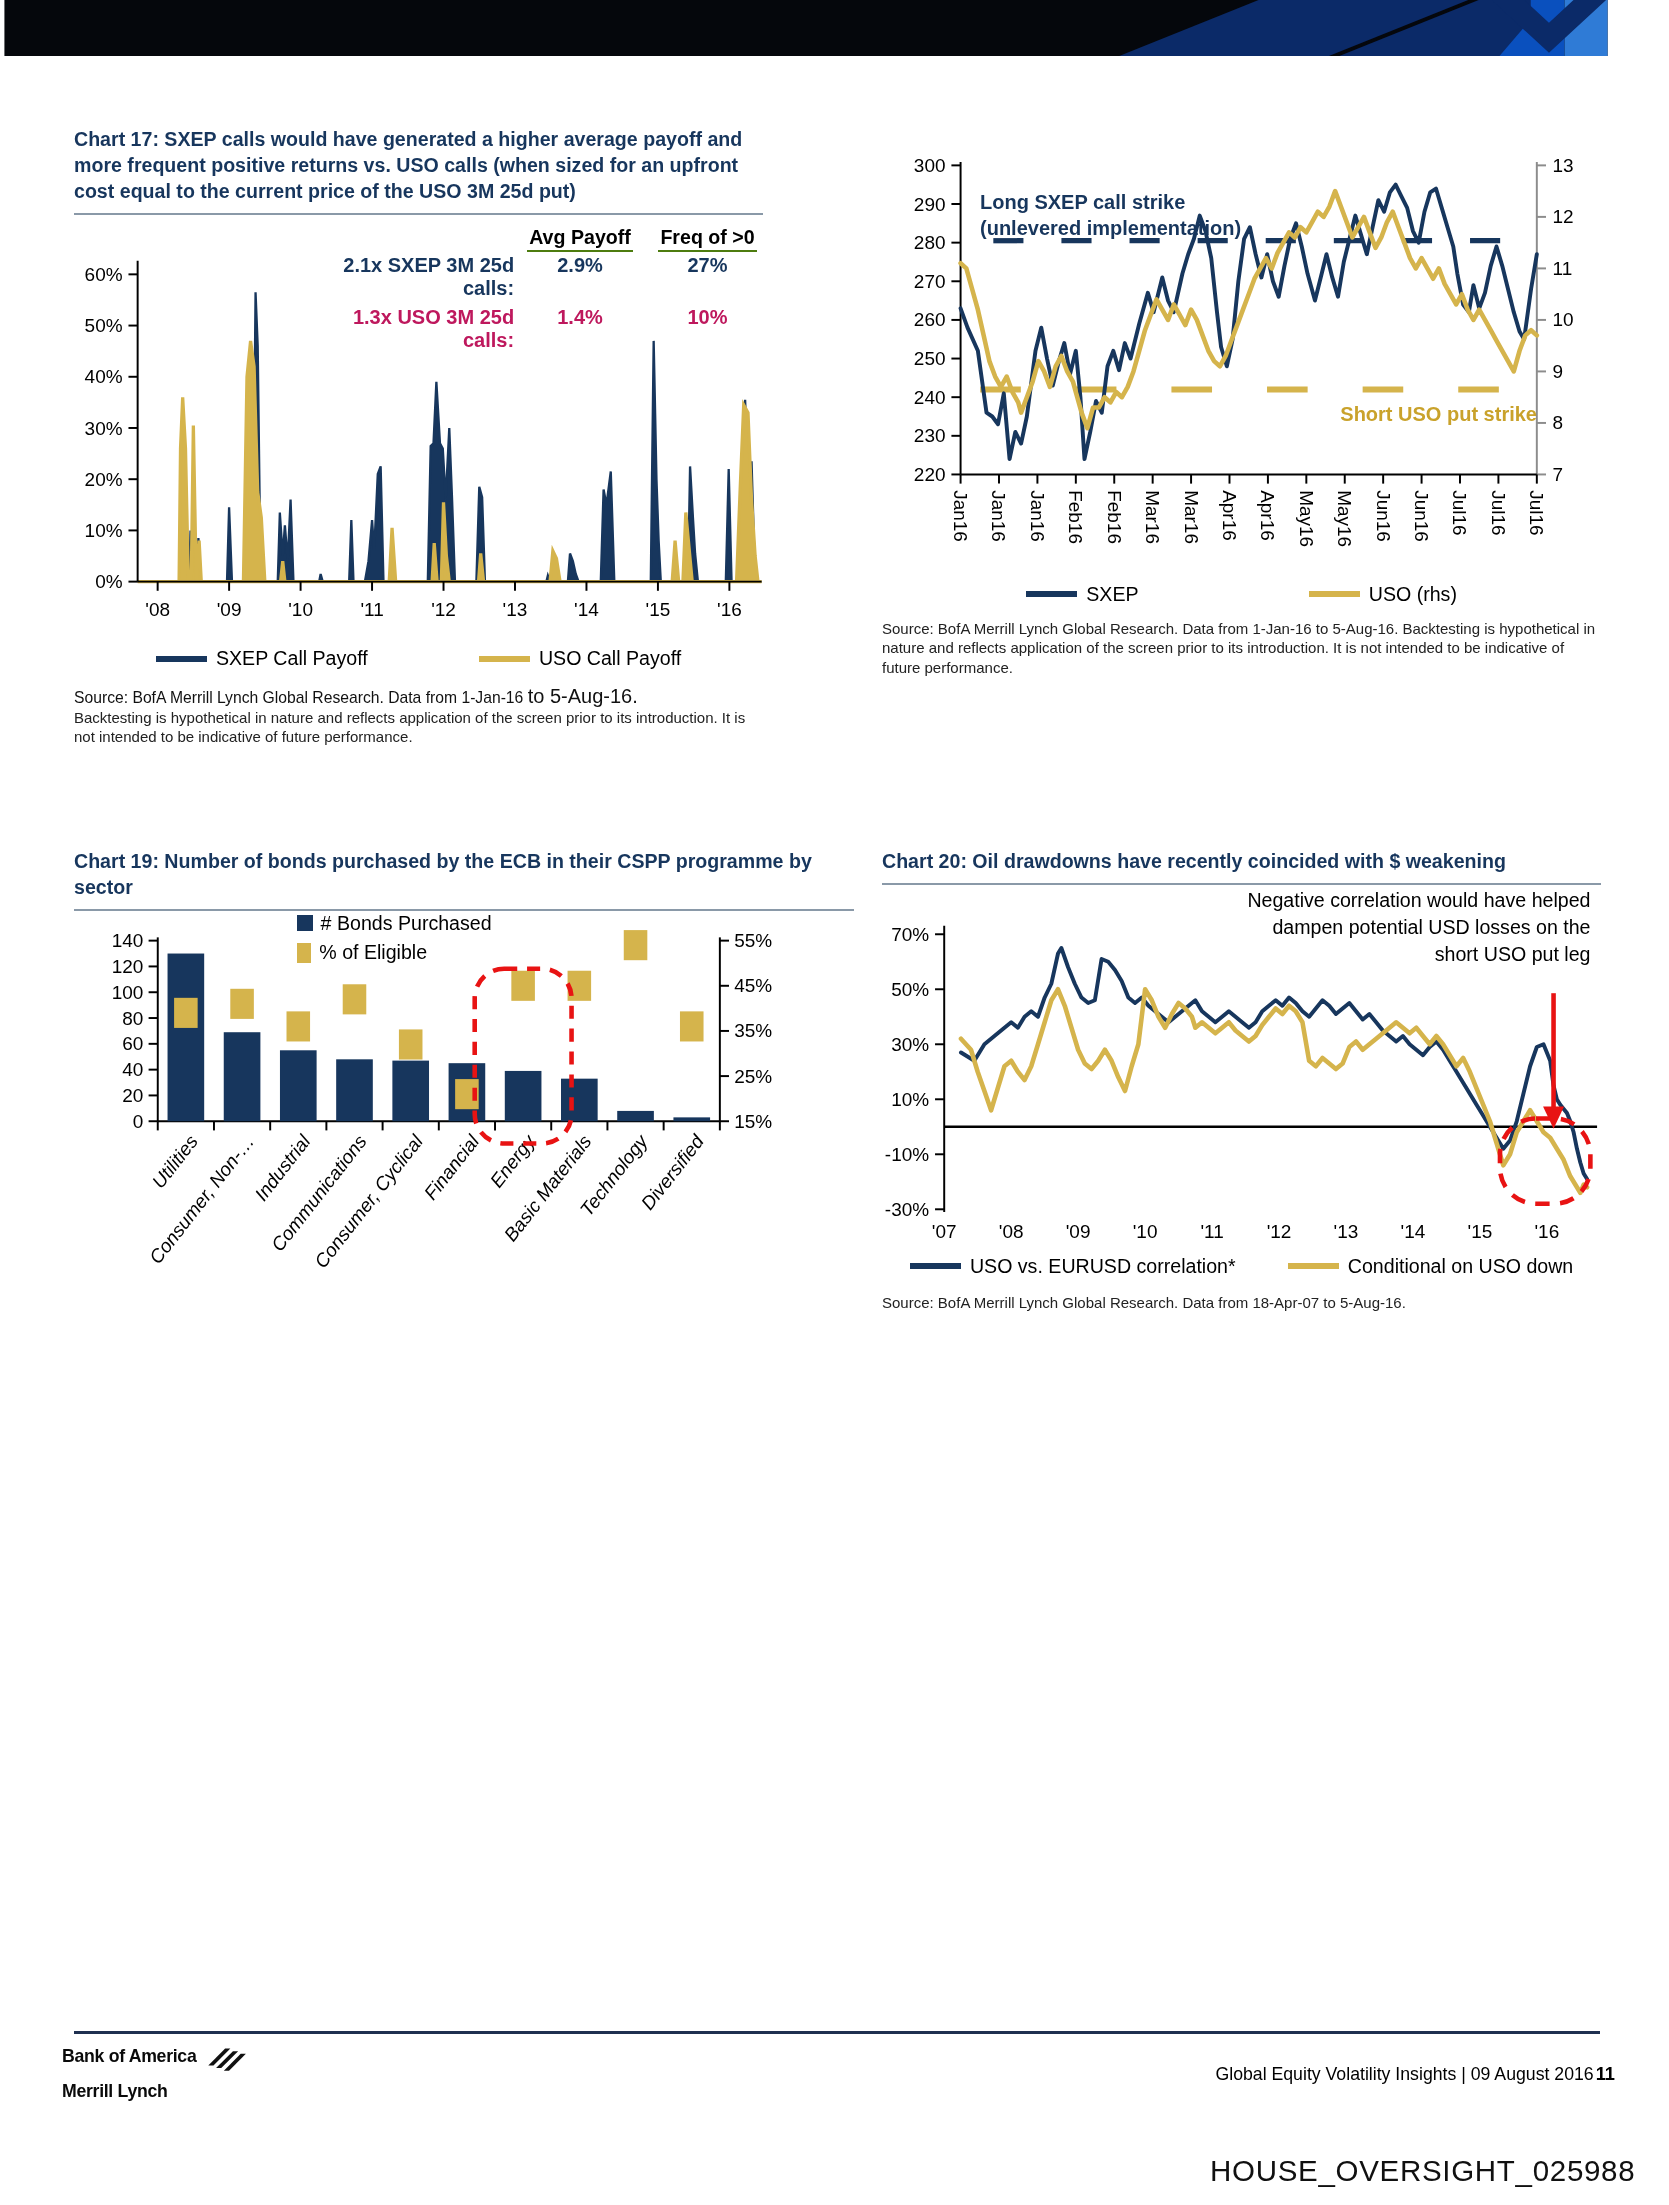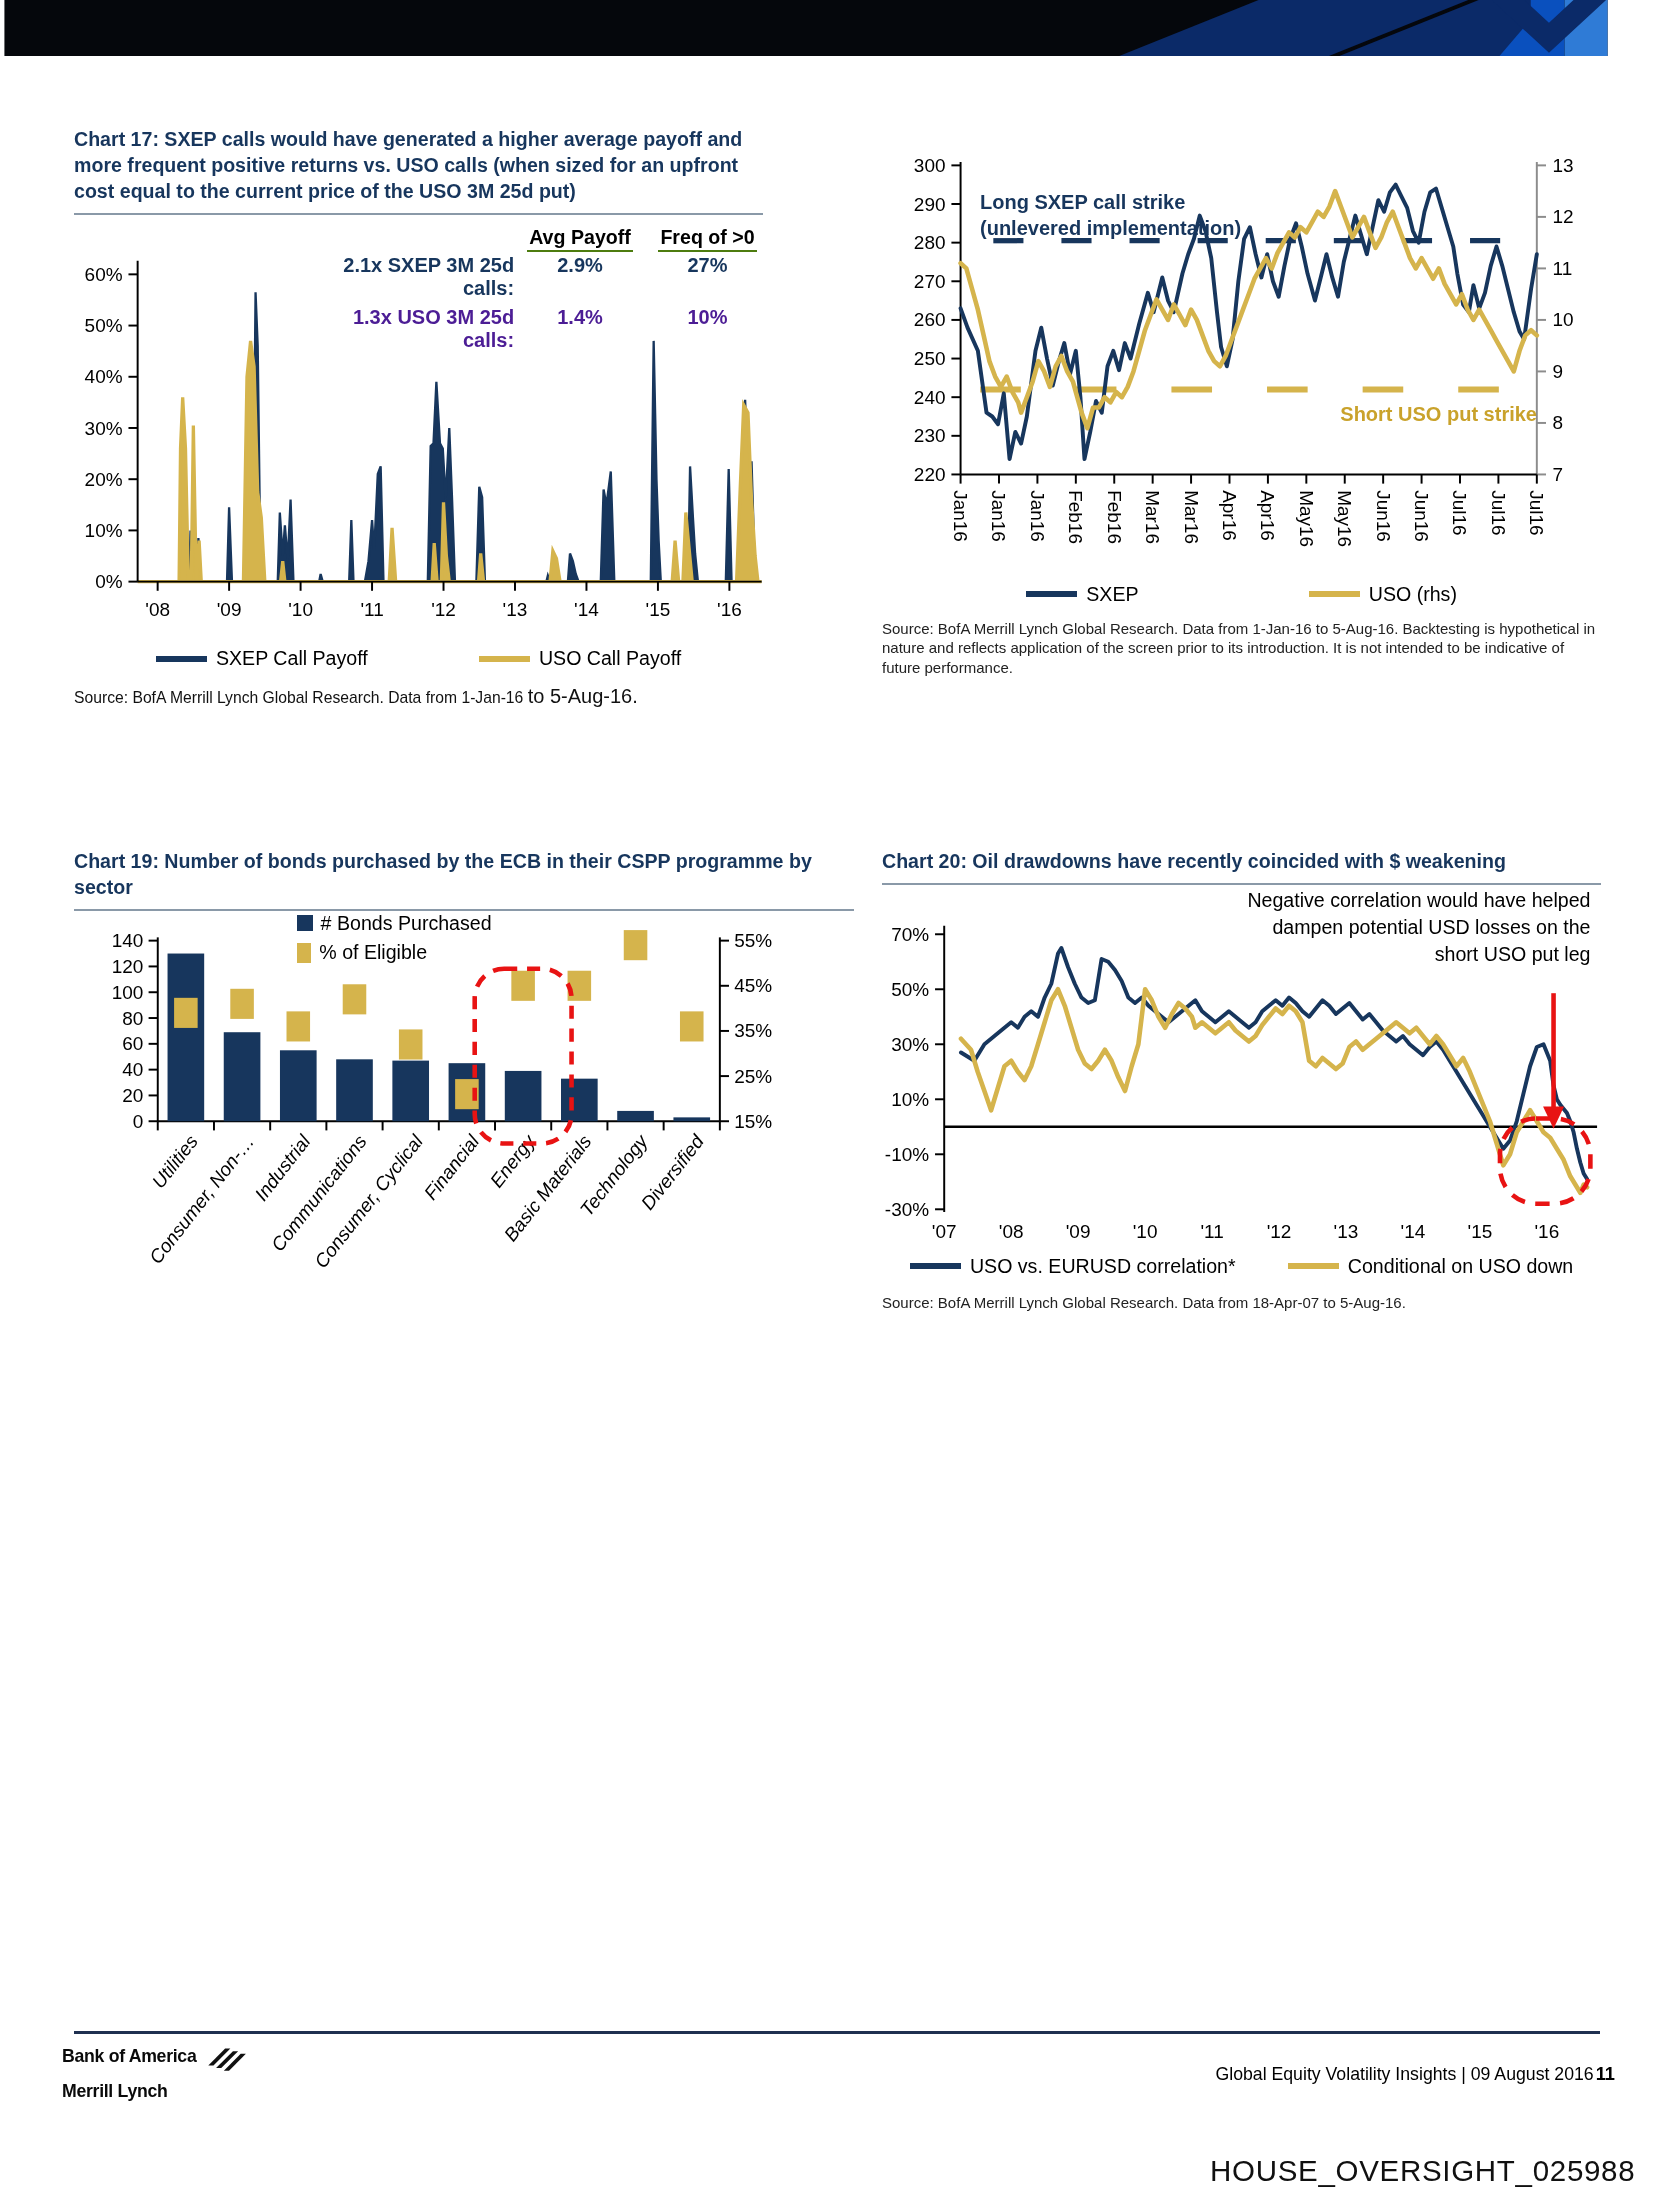--- a/index.html
+++ b/index.html
@@ -16,21 +16,21 @@
   .swatch-sq{width:15.7px;height:15.7px;margin-right:7.9px;}
   .src{font-size:15px;color:#222;line-height:19.6px;margin-top:3.9px;}
   .src-first{font-size:15.7px;color:#111;}
   .src-big{font-size:20px;color:#111;}
   .stats-table{position:absolute;left:255px;top:11.8px;display:grid;
                grid-template-columns:189px 124px 131px;row-gap:5.2px;font-weight:bold;}
   .stats-head{font-size:19.6px;color:#000;text-align:center;}
   .stats-head span{border-bottom:2px solid #4d7c0f;padding:0 2.6px 1.3px 2.6px;}
   .stats-label{font-size:20px;text-align:right;padding-right:3.9px;}
   .stats-val{font-size:20px;text-align:center;}
-  .row-navy{color:#17365D;} .row-gold{color:#4c1d95;}
+  .row-navy{color:#17365D;} .row-gold{color:#be185d;}
   .ann{position:absolute;font-size:20px;line-height:26px;}
   .ann-navy{color:#17365D;font-weight:bold;}
   .ann-gold{color:#C9A22B;font-weight:bold;text-align:right;}
   .ann-black{color:#000;text-align:right;font-size:19.6px;}
   .c19-legend{position:absolute;left:223px;top:1.3px;font-size:19.6px;color:#000;}
   .c19-legend .legend-item{margin-bottom:6.5px;}
   .footer-rule{position:absolute;left:74px;top:2031px;width:1526px;height:2.6px;background:#1F3050;}
   .brand{position:absolute;left:62px;top:2046px;font-weight:bold;color:#0a0a0a;}
   .brand-line{font-size:17.7px;line-height:21.6px;letter-spacing:-0.3px;}
   .brand-row{display:flex;align-items:flex-start;gap:7px;}
@@ -112,20 +112,21 @@
         <div class="swatch-line" style="background:#17365D;"></div>
         <span>SXEP Call Payoff</span>
       </div>
       <div class="legend-item">
         <div class="swatch-line" style="background:#D5B44C;"></div>
         <span>USO Call Payoff</span>
       </div>
     </div>
     <div class="src" style="margin-top:17px;">
       <span class="src-first">Source: BofA Merrill Lynch Global Research. Data from 1-Jan-16 </span><span class="src-big">to 5-Aug-16.</span>
+      <div>Backtesting is hypothetical in nature and reflects application of the screen prior to its introduction. It is not intended to be indicative of future performance.</div>
     </div>
   </div>
 
   <div class="chart-block" id="c18" style="left:882px;top:126px;width:719px;">
     <div class="chart-area">
       <svg id="c18svg" width="719" height="452" viewBox="0 0 1098 690">
           <line x1="120" y1="55" x2="120" y2="532" stroke="#000" stroke-width="3"></line>
           <line x1="1000" y1="55" x2="1000" y2="532" stroke="#8c8c8c" stroke-width="3"></line>
           <line x1="120" y1="532" x2="1000" y2="532" stroke="#000" stroke-width="3"></line>
           <line x1="106" y1="60" x2="120" y2="60" stroke="#000" stroke-width="3"></line>

